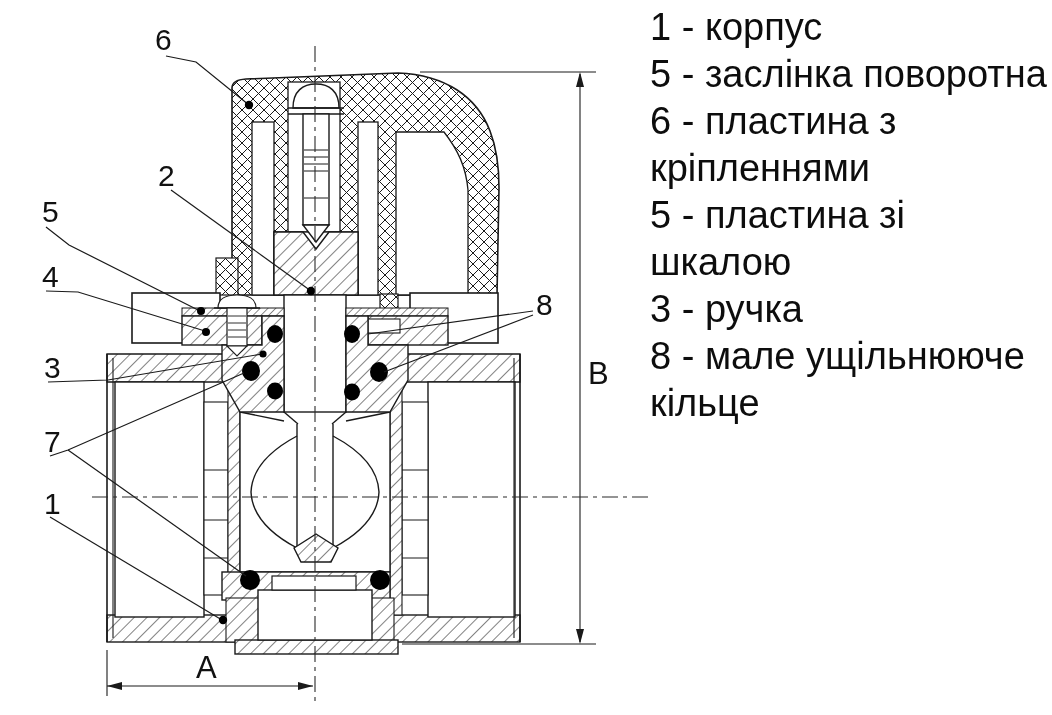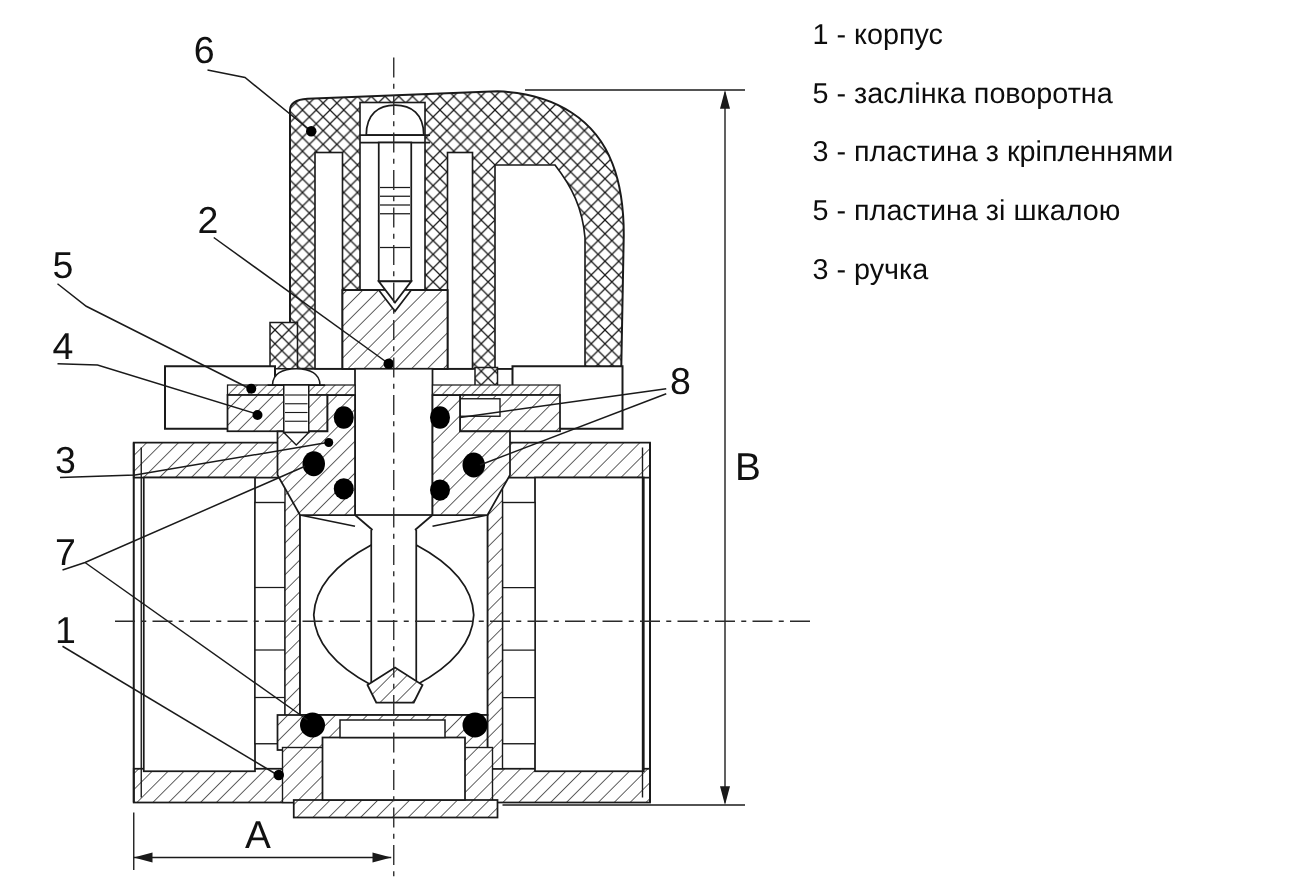--- a/index.html
+++ b/index.html
@@ -1,20 +1,20 @@
 <!DOCTYPE html>
 <html><head>
 <meta charset="utf-8">
 <style>
   html,body{margin:0;padding:0;background:#ffffff;}
   .page{position:relative;width:1052px;height:715px;background:#fff;overflow:hidden;
         font-family:"Liberation Sans",sans-serif;}
   .drawing-wrap{position:absolute;left:0;top:0;width:660px;height:715px;}
   .legend{position:absolute;left:650px;top:4px;width:400px;color:#0d0d0d;}
-  .legend .legend-item{font-size:23px;line-height:47px;font-weight:500;letter-spacing:0;}
+  .legend .legend-item{font-size:38px;line-height:47px;font-weight:500;letter-spacing:0;}
   svg text{font-family:"Liberation Sans",sans-serif;fill:#111;}
   .co{font-size:30px;}
   .dim{font-size:31px;}
 </style>
 </head>
 <body>
 
 <div class="page">
 
   <div class="drawing-wrap">
@@ -213,18 +213,19 @@
     <g stroke="#2a2a2a" stroke-width="1.1">
       <line x1="315" y1="46" x2="315" y2="704" stroke-dasharray="16 5 4 5"></line>
       <line x1="92" y1="497" x2="650" y2="497" stroke-dasharray="16 5 4 5"></line>
     </g>
   </svg>
   </div>
 
   <div class="legend">
     <div class="legend-item">1 - корпус</div>
     <div class="legend-item">5 - заслінка поворотна</div>
-    <div class="legend-item">3 - пластина з кріпленнями</div>
+    <div class="legend-item">6 - пластина з кріпленнями</div>
     <div class="legend-item">5 - пластина зі шкалою</div>
     <div class="legend-item">3 - ручка</div>
+    <div class="legend-item">8 - мале ущільнююче кільце</div>
   </div>
 
 </div>
 
 </body></html>

